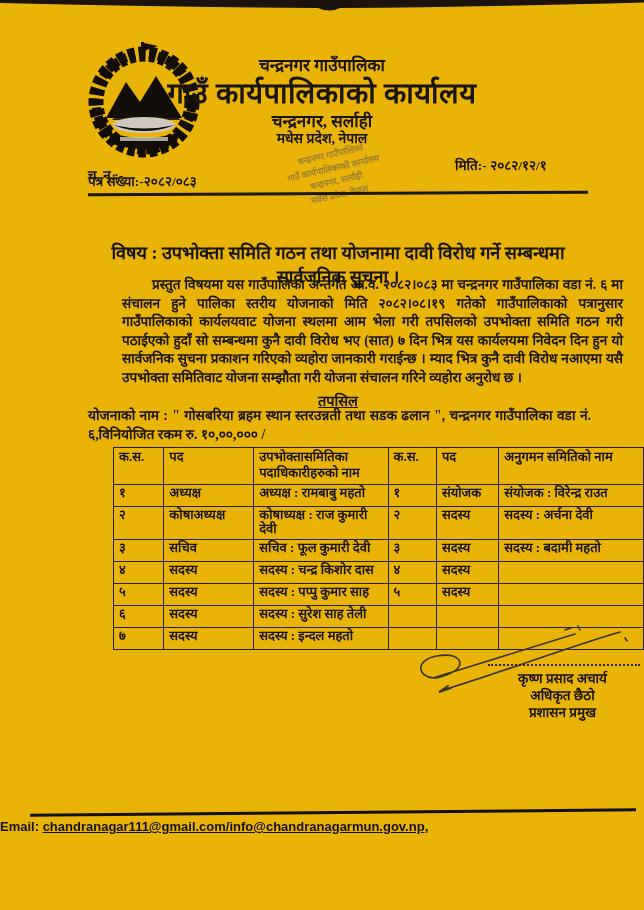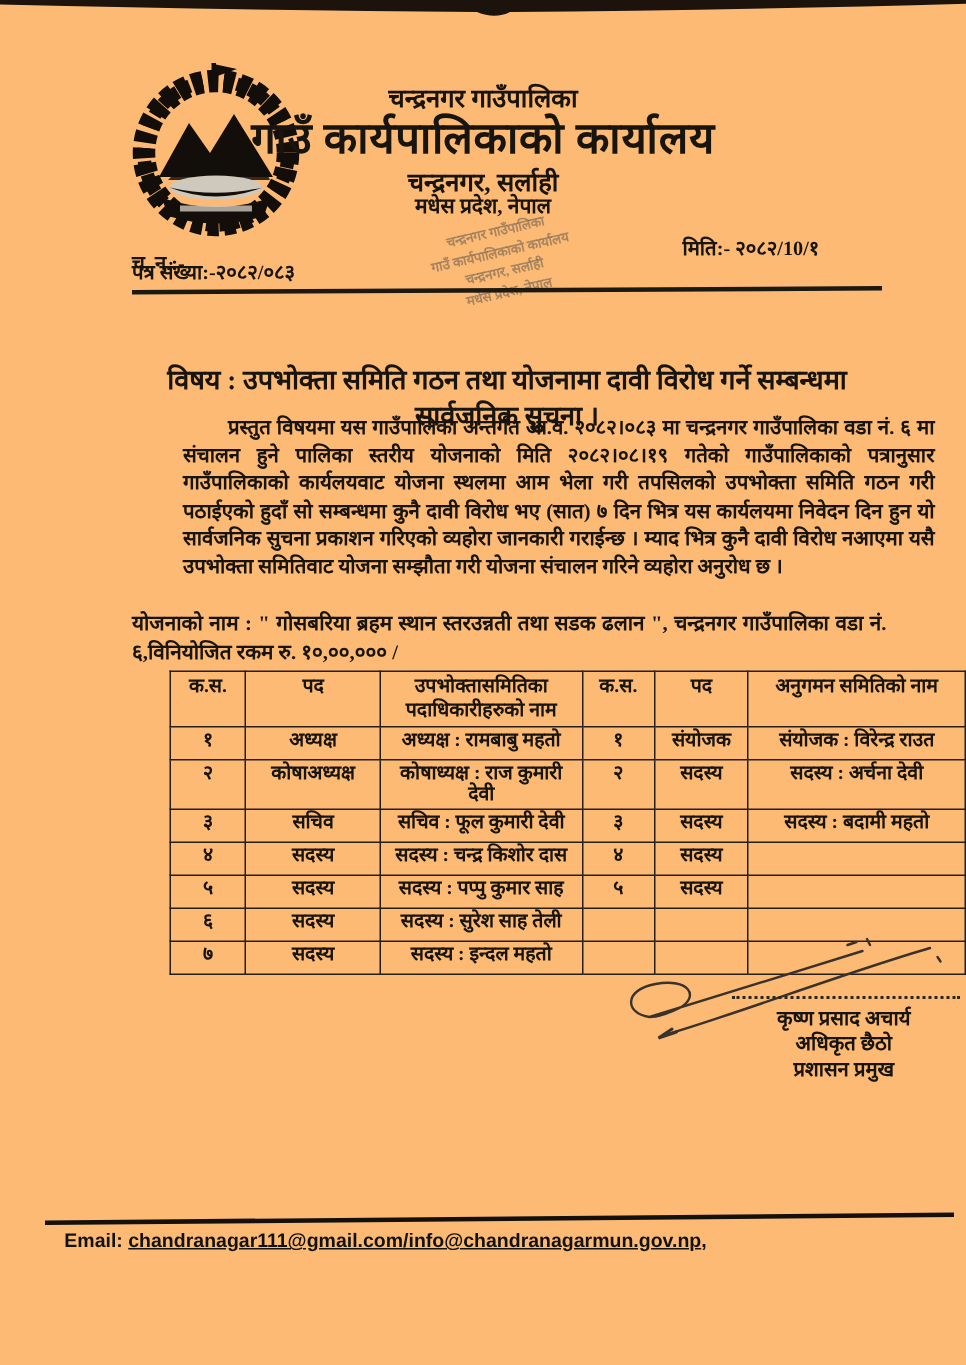--- a/index.html
+++ b/index.html
@@ -1,19 +1,19 @@
 <!DOCTYPE html>
 <html><head>
 <meta charset="utf-8">
 <style>
   html,body{margin:0;padding:0;background:#e8e8e8;}
   .page{
     position:relative;
     width:644px;height:910px;
-    background:#fdba74;
+    background:#eab308;
     overflow:hidden;
     font-family:"Liberation Serif","DejaVu Serif",serif;
     color:#181410;
   }
   
   .scan-edge{position:absolute;top:0;left:0;width:644px;height:16px;}
   
   .logo{position:absolute;left:84px;top:40px;width:120px;height:120px;}
   
   .head-center{position:absolute;left:92px;top:56px;width:460px;text-align:center;line-height:1.12;}
@@ -50,34 +50,34 @@
   }
   
   table.ctable{
     position:absolute;left:113px;top:447px;
     border-collapse:collapse;table-layout:fixed;
     font-size:13px;font-weight:bold;
   }
   table.ctable th,table.ctable td{
     border:1.4px solid #241f18;
     padding:1px 5px 2px 5px;
-    text-align:center;vertical-align:top;
+    text-align:left;vertical-align:top;
     font-weight:bold;overflow:hidden;white-space:normal;
   }
   table.ctable th{line-height:1.25;}
   table.ctable td{height:18px;line-height:1.15;}
   .c0{width:40px;} .c1{width:80px;} .c2{width:125px;} .c3{width:38px;} .c4{width:52px;} .c5{width:138px;}
   
   .sig-scribble{position:absolute;left:415px;top:620px;width:225px;height:80px;}
   .sig-dotline{position:absolute;left:488px;top:664px;width:152px;border-bottom:2.4px dotted #2c2620;}
   .sig-block{position:absolute;left:470px;top:670px;width:185px;text-align:center;font-size:13.5px;font-weight:bold;line-height:17px;}
   
   .foot-rule{position:absolute;left:30px;top:811px;width:606px;height:2.6px;background:#14100c;transform:rotate(-.5deg);}
   .footer{
-    position:absolute;left:0;top:818px;width:514px;text-align:center;
+    position:absolute;left:0;top:818px;width:514px;text-align:left;
     font-family:"Liberation Sans","DejaVu Sans",sans-serif;
     font-size:13px;font-weight:bold;line-height:17px;color:#121212;
   }
   .footer .u{text-decoration:underline;}
   .footer .gap{display:inline-block;width:10px;}
 </style>
 </head>
 <body>
 
 <div class="page">
@@ -114,29 +114,30 @@
   </div>
 
   <div class="stamp">
     <div>चन्द्रनगर गाउँपालिका</div>
     <div>गाउँ कार्यपालिकाको कार्यालय</div>
     <div>चन्द्रनगर, सर्लाही</div>
     <div>मधेस प्रदेश, नेपाल</div>
   </div>
 
   <div class="refno">पत्र संख्या:-२०८२/०८३</div>
-  <div class="dateno">मिति:- २०८२/10/१</div>
+  <div class="dateno">मिति:- २०८२/१२/१</div>
   <div class="chno">च. न.:-</div>
 
   <div class="head-rule"></div>
 
   <div class="subject">विषय : उपभोक्ता समिति गठन तथा योजनामा दावी विरोध गर्ने सम्बन्धमा सार्वजनिक सुचना ।</div>
 
   <div class="para">प्रस्तुत विषयमा यस गाउँपालिका अन्तर्गत आ.व. २०८२।०८३ मा चन्द्रनगर गाउँपालिका वडा नं. ६ मा संचालन हुने पालिका स्तरीय योजनाको मिति २०८२।०८।१९ गतेको गाउँपालिकाको पत्रानुसार गाउँपालिकाको कार्यलयवाट योजना स्थलमा आम भेला गरी तपसिलको उपभोक्ता समिति गठन गरी पठाईएको हुदाँ सो सम्बन्धमा कुनै दावी विरोध भए (सात) ७ दिन भित्र यस कार्यलयमा निवेदन दिन हुन यो सार्वजनिक सुचना प्रकाशन गरिएको व्यहोरा जानकारी गराईन्छ । म्याद भित्र कुनै दावी विरोध नआएमा यसै उपभोक्ता समितिवाट योजना सम्झौता गरी योजना संचालन गरिने व्यहोरा अनुरोध छ ।</div>
 
+  <div class="tapasil"><span>तपसिल</span></div>
 
   <div class="plan">योजनाको नाम : " गोसबरिया ब्रहम स्थान स्तरउन्नती तथा सडक ढलान ", चन्द्रनगर गाउँपालिका वडा नं. ६,विनियोजित रकम रु. १०,००,००० /</div>
 
   <table class="ctable">
     <thead id="tbl-head">
         <tr>
           <th class="c0">क.स.</th>
           <th class="c1">पद</th>
           <th class="c2">उपभोक्तासमितिका पदाधिकारीहरुको नाम</th>
           <th class="c3">क.स.</th>

